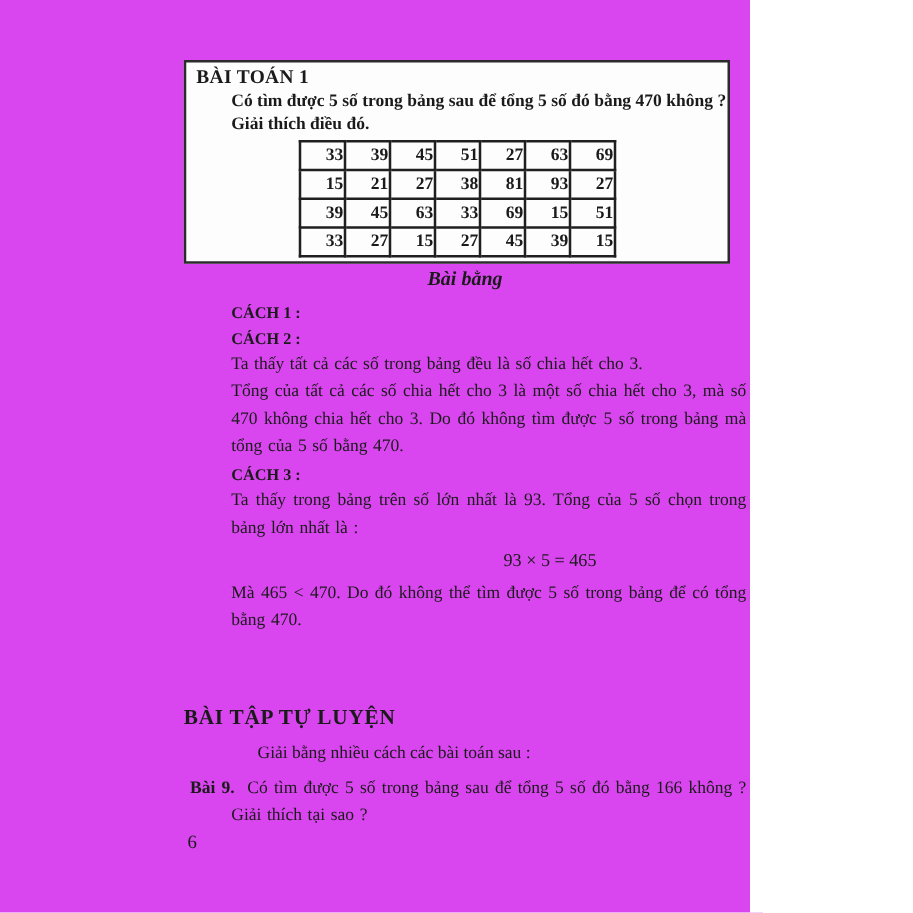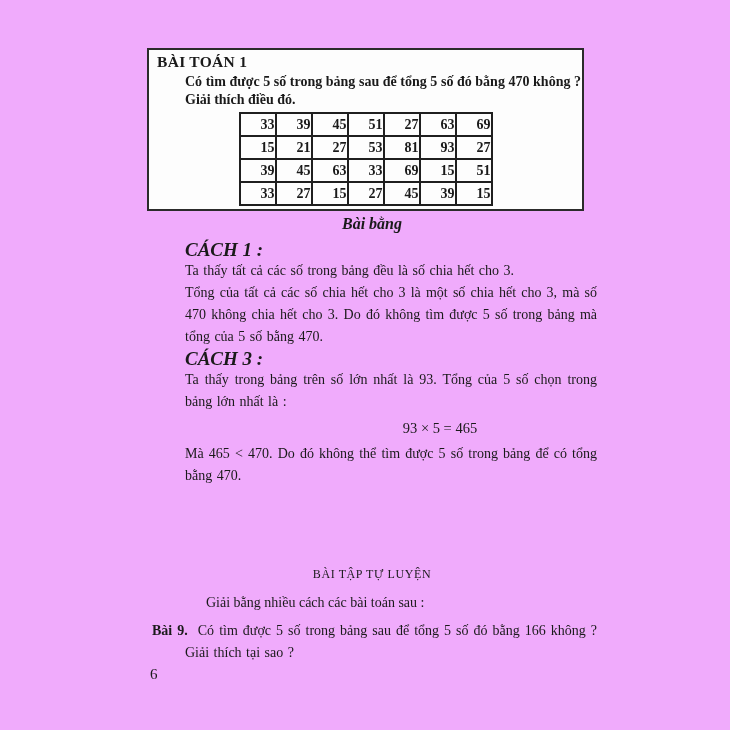--- a/index.html
+++ b/index.html
@@ -1,19 +1,19 @@
 <!DOCTYPE html>
 <html><head>
 <meta charset="utf-8">
 <style>
   html, body { margin:0; padding:0; background:#ffffff; }
   .sheet {
     position:relative;
-    width:730px; height:730px;
-    background:#f0abfc;
+    width:600px; height:730px;
+    background:#d946ef;
     font-family:"Liberation Serif", serif;
     color:#1a1a1a;
     overflow:hidden;
   }
 
   
   .problem-box {
     position:absolute; left:147px; top:48px;
     width:437px; height:163px;
     border:2px solid #2b2b2b;
@@ -43,39 +43,39 @@
 
   
   .solution-col {
     position:absolute; left:147px; top:213px; width:450px;
   }
   .solution-title {
     text-align:center; font-weight:bold; font-style:italic;
     font-size:16px; line-height:22px; margin:0 0 4px 0;
   }
   .cach {
-    margin:0 0 0 38px; font-weight:bold; font-style:italic;
-    font-size:19px; line-height:21px;
+    margin:0 0 0 38px; font-weight:bold; 
+    font-size:13px; line-height:21px;
   }
   .para {
     margin:0 0 0 38px; width:412px;
     font-size:14px; line-height:22px;
     text-align:justify; word-spacing:1px;
   }
   .equation {
     margin:4px; padding-left:136px;
     font-size:14.5px; line-height:22px;text-align:center;
   }
 
   
   .practice-col {
     position:absolute; left:147px; top:564px; width:450px;
   }
   .practice-heading {
-    text-align:center; font-weight:normal; font-size:12px;
+    font-weight:bold; font-size:17px;
     letter-spacing:0.6px; line-height:20px; margin:0 0 8px 0;
   }
   .practice-intro {
     margin:0 0 6px 59px; font-size:14px; line-height:22px;
   }
   .exercise {
     margin:0 0 0 5px; padding-left:33px; text-indent:-33px;
     width:412px; font-size:14px; line-height:22px;
     text-align:justify; word-spacing:1px;
   }
@@ -102,21 +102,21 @@
           <td>45</td>
           <td>51</td>
           <td>27</td>
           <td>63</td>
           <td>69</td>
         </tr>
         <tr>
           <td>15</td>
           <td>21</td>
           <td>27</td>
-          <td>53</td>
+          <td>38</td>
           <td>81</td>
           <td>93</td>
           <td>27</td>
         </tr>
         <tr>
           <td>39</td>
           <td>45</td>
           <td>63</td>
           <td>33</td>
           <td>69</td>
@@ -134,20 +134,21 @@
         </tr>
       </tbody>
     </table>
   </div>
 
   <div class="solution-col">
     <div class="solution-title">Bài bằng</div>
 
     <div class="cach">CÁCH 1 :</div>
 
+    <div class="cach">CÁCH 2 :</div>
     <p class="para">Ta thấy tất cả các số trong bảng đều là số chia hết cho 3.</p>
     <p class="para">Tổng của tất cả các số chia hết cho 3 là một số chia hết cho 3, mà số 470 không chia hết cho 3. Do đó không tìm được 5 số trong bảng mà tổng của 5 số bằng 470.</p>
 
     <div class="cach">CÁCH 3 :</div>
     <p class="para">Ta thấy trong bảng trên số lớn nhất là 93. Tổng của 5 số chọn trong bảng lớn nhất là :</p>
     <p class="equation">93 × 5 = 465</p>
     <p class="para">Mà 465 &lt; 470. Do đó không thể tìm được 5 số trong bảng để có tổng bằng 470.</p>
   </div>
 
   <div class="practice-col">

